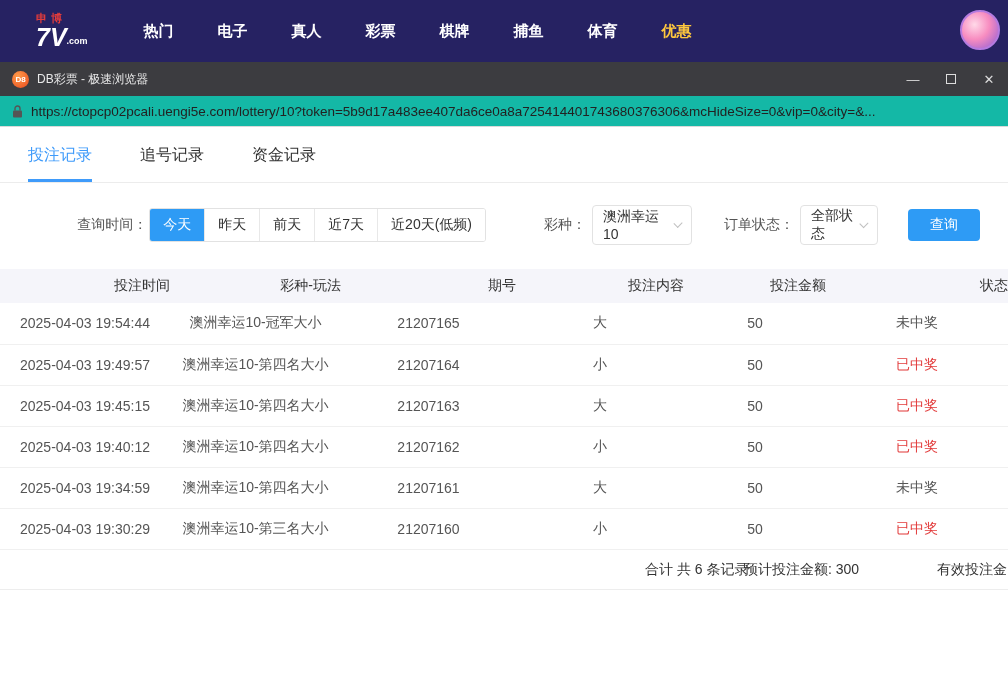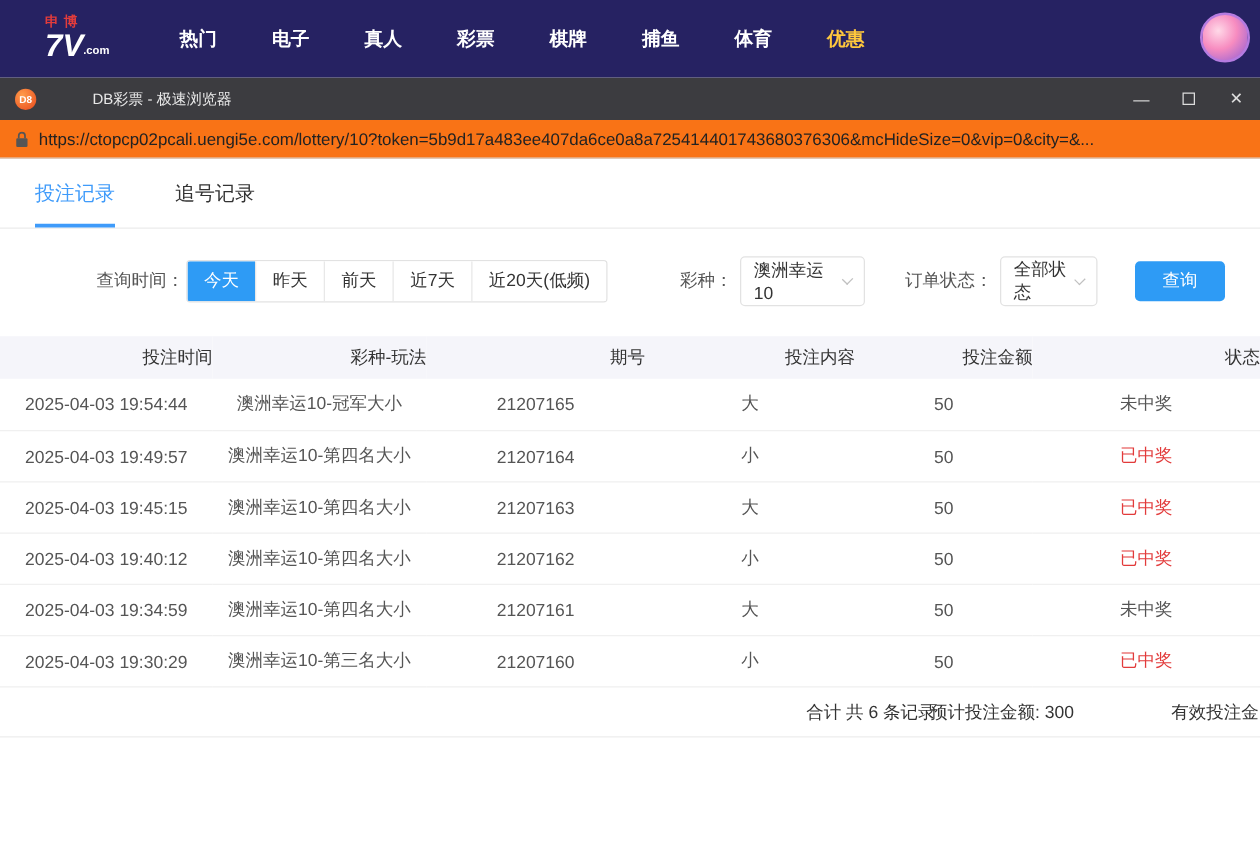--- a/index.html
+++ b/index.html
@@ -12,30 +12,30 @@
   .logo-top { color:#e23c3c; font-size:11px; font-weight:bold; letter-spacing:4px; }
   .logo-main { color:#fff; font-size:25px; font-weight:800; font-style:italic; margin-top:1px; }
   .logo-suffix { font-size:9px; font-weight:700; font-style:normal; vertical-align:2px; letter-spacing:0; }
   .nav-items { display:flex; align-items:center; margin-left:34px; }
   .nav-item { color:#fff; font-size:15px; font-weight:bold; padding:0 15px; margin:0 7px; cursor:pointer; }
   .nav-item.highlight { color:#ffc83d; }
   .avatar { position:absolute; right:8px; top:10px; width:40px; height:40px; border-radius:50%;
     border:2px solid #b57be0; background:radial-gradient(circle at 35% 35%, #ffd9e8 0%, #f78cc0 45%, #8b5bd6 100%); cursor:pointer; }
 
   
-  .title-bar { height:34px; background:#3c3c40; display:flex; align-items:center; color:#e8e8e8; font-size:12px;gap:37px; }
+  .title-bar { height:34px; background:#3c3c40; display:flex; align-items:center; color:#e8e8e8; font-size:12px; }
   .app-icon { width:17px; height:17px; border-radius:50%; margin:0 8px 0 12px;
     background:radial-gradient(circle at 35% 30%, #ff9b4a, #e8491d); color:#fff; font-size:8px; font-weight:bold;
     display:flex; align-items:center; justify-content:center; }
   .title-text { flex:1; }
   .win-btns { display:flex; }
   .win-btn { width:38px; height:34px; display:flex; align-items:center; justify-content:center; color:#ddd; cursor:pointer; font-size:13px; }
   .max-glyph { width:10px; height:10px; border:1px solid #ddd; display:block; }
 
-  .url-bar { height:31px; background:#f97316; border-bottom:1px solid #d9d9d9; display:flex; align-items:center; padding:0 12px; }
+  .url-bar { height:31px; background:#14b8a6; border-bottom:1px solid #d9d9d9; display:flex; align-items:center; padding:0 12px; }
   .lock-icon { margin-right:8px; display:flex; }
   .url-text { font-size:13.5px; color:#222; white-space:nowrap; overflow:hidden; }
 
   
   .tabs { display:flex; padding:0 28px; border-bottom:1px solid #ececec; }
   .tab { font-size:16px; color:#333; padding:18px 0 13px; margin-right:48px; cursor:pointer; border-bottom:3px solid transparent; }
   .tab.active { color:#3f9bfa; border-bottom-color:#3f9bfa; }
 
   
   .filter-row { display:flex; align-items:center; padding:0 28px; margin-top:26px; height:32px;justify-content:flex-end; }
@@ -108,20 +108,21 @@
         <rect x="1" y="5.5" width="9" height="7" rx="1" fill="#555"></rect>
         <path d="M3 5.5 V3.5 a2.5 2.5 0 0 1 5 0 V5.5" fill="none" stroke="#555" stroke-width="1.4"></path>
       </svg>
   </span>
   <span class="url-text">https://ctopcp02pcali.uengi5e.com/lottery/10?token=5b9d17a483ee407da6ce0a8a725414401743680376306&amp;mcHideSize=0&amp;vip=0&amp;city=&amp;...</span>
 </div>
 
 <div class="tabs">
   <div class="tab active">投注记录</div>
   <div class="tab">追号记录</div>
+  <div class="tab">资金记录</div>
 </div>
 
 <div class="filter-row">
   <span class="filter-label">查询时间：</span>
   <div class="time-group">
     <span class="time-opt active">今天</span>
     <span class="time-opt">昨天</span>
     <span class="time-opt">前天</span>
     <span class="time-opt">近7天</span>
     <span class="time-opt">近20天(低频)</span>

